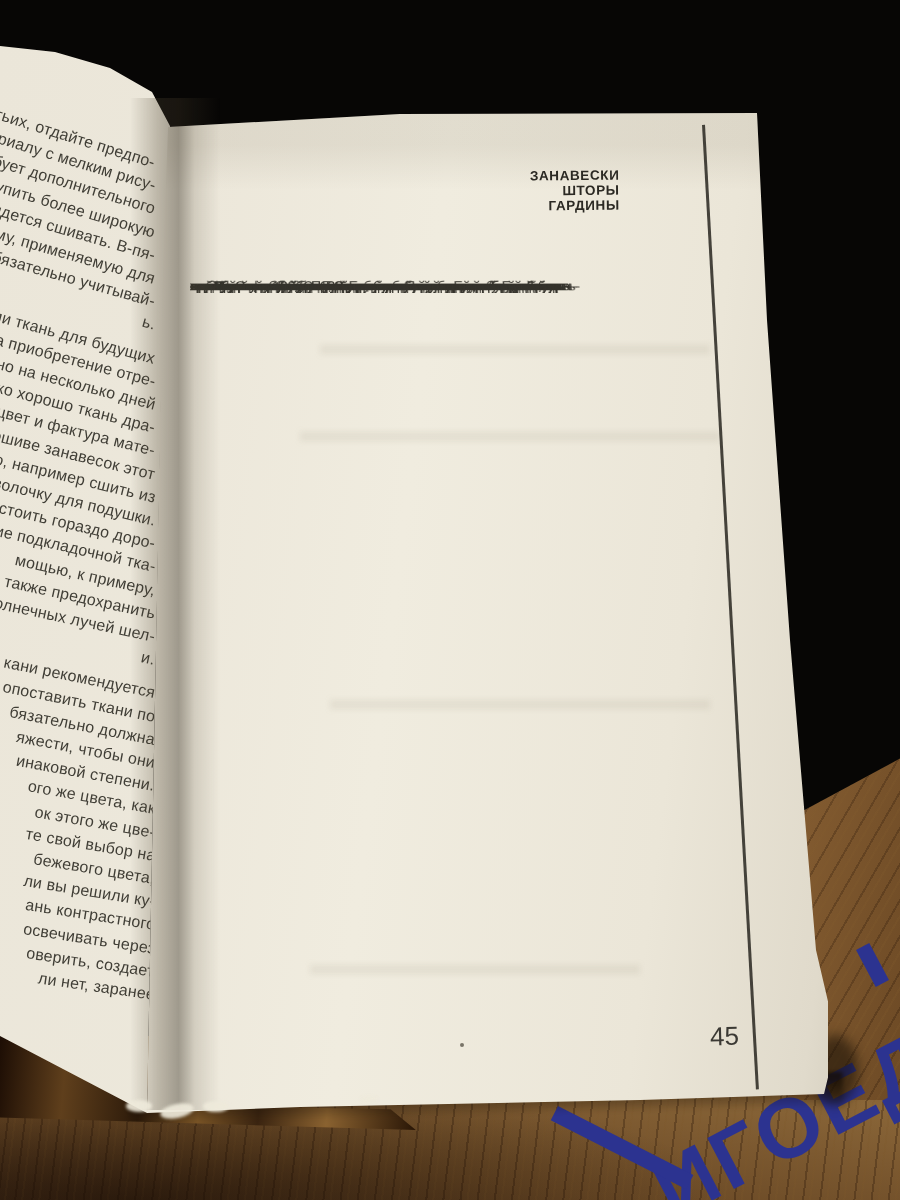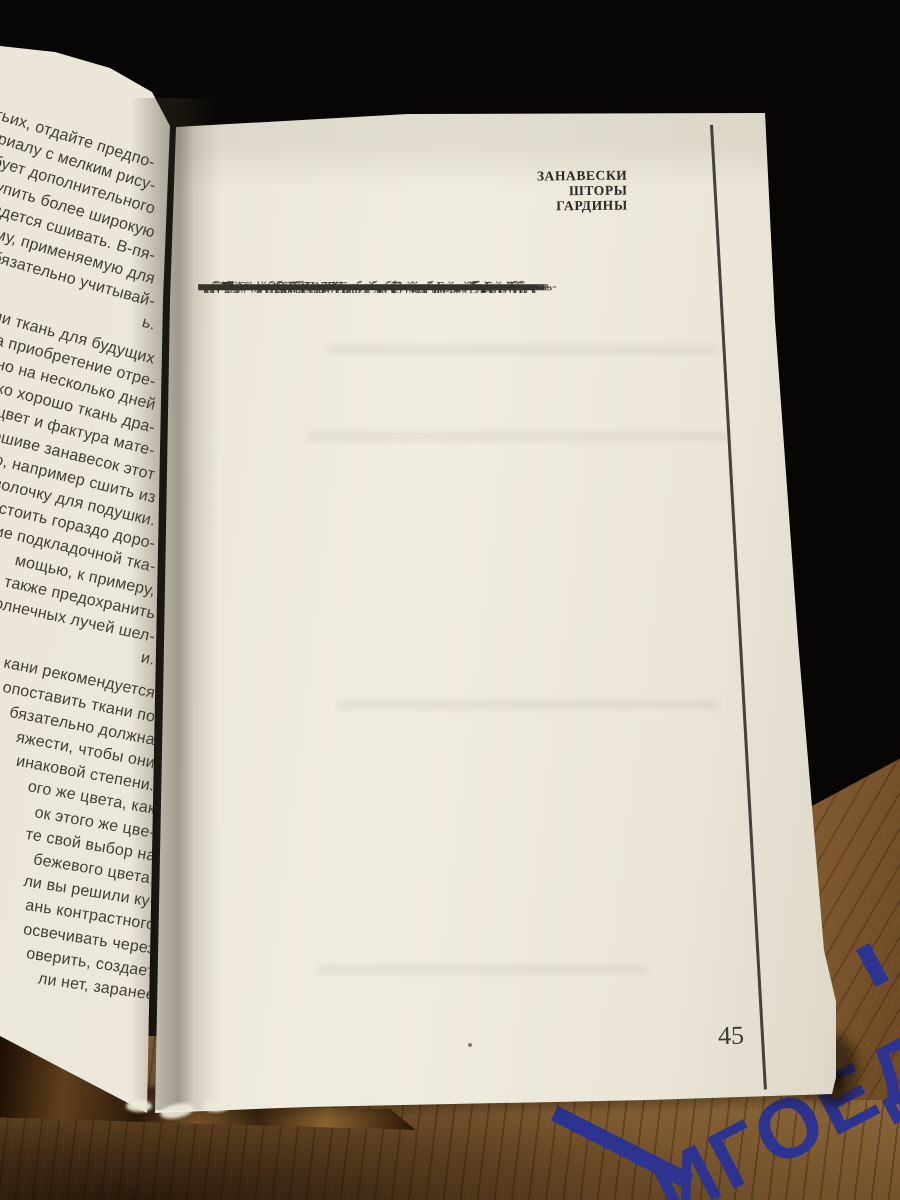--- a/index.html
+++ b/index.html
@@ -48,28 +48,28 @@
   
   .left-page{left:0;top:0;width:900px;height:1200px;
     clip-path:polygon(0 46px,55px 52px,110px 68px,152px 92px,170px 126px,
       163px 300px,155px 700px,147px 1113px,0 1036px);
     background:linear-gradient(100deg,#ebe6d9 0%,#ede9dc 55%,#ddd7c8 78%,
       #b9b2a2 92%,#9d9585 100%);}
   .lline{right:745px;white-space:nowrap;font-size:16px;line-height:22px;
     color:#403e36;transform-origin:100% 50%;letter-spacing:.2px;}
 
   
-  .right-page{left:8px;top:0;width:828px;height:1200px;
+  .right-page{left:0;top:0;width:828px;height:1200px;
     clip-path:polygon(168px 127px,400px 114px,757px 113px,767px 320px,790px 640px,
       816px 950px,837px 1040px,824px 1094px,640px 1100px,300px 1107px,147px 1113px,
       155px 700px,162px 300px);
     background:
       linear-gradient(180deg,rgba(120,110,88,.12) 0 145px,rgba(0,0,0,0) 190px),
       linear-gradient(97deg,#d2cbb9 0%,#e4ded0 7%,#ece7da 22%,#f0ecdf 48%,
-        #ebe6d8 78%,#e0dacb 96%,#d8d2c2 100%); font-family: Liberation Serif, serif;}
+        #ebe6d8 78%,#e0dacb 96%,#d8d2c2 100%);}
 
   .running-head{right:208px;top:168px;text-align:right;color:#2b2923;
     font-weight:bold;font-size:13.5px;line-height:15.2px;letter-spacing:.6px;
     transform:rotate(-.6deg);}
   .column-rule{left:702px;top:125px;width:2.5px;height:966px;
     background:rgba(46,43,36,.88);transform:rotate(-3.2deg);transform-origin:top left;}
   .body-wrap{left:190px;top:160px;width:508px;height:846px;
     transform:perspective(900px) rotateX(9deg);transform-origin:0 100%;
     color:#35332c;font-size:16px;}
   .bl{position:static;display:block;height:23.5px;line-height:23.5px;

